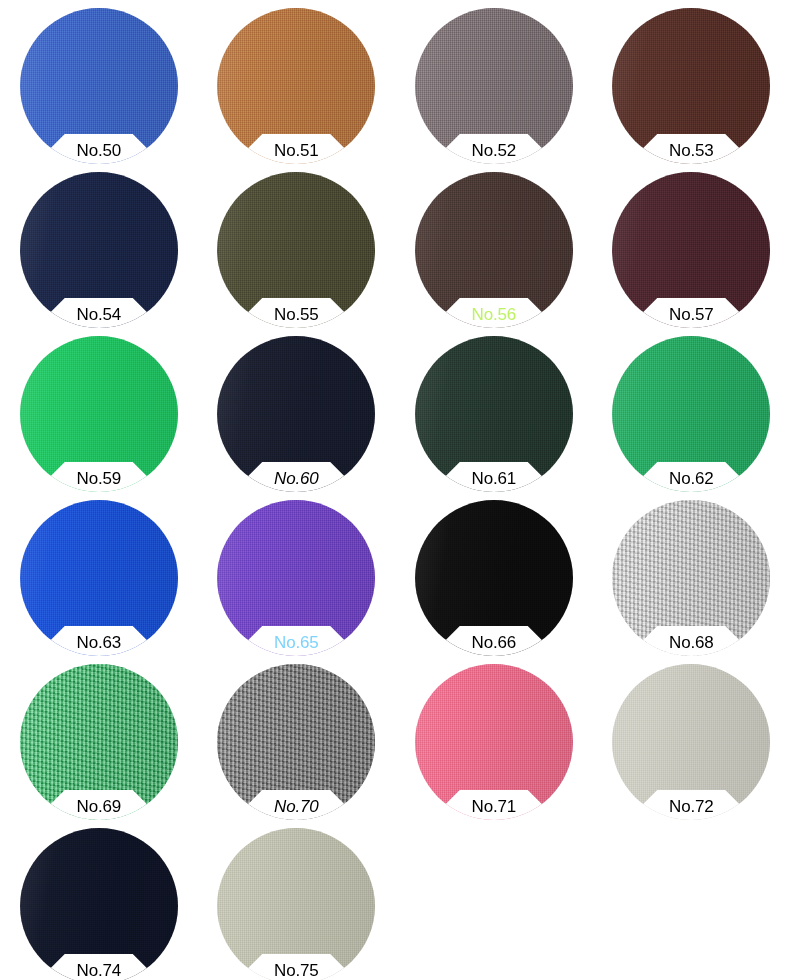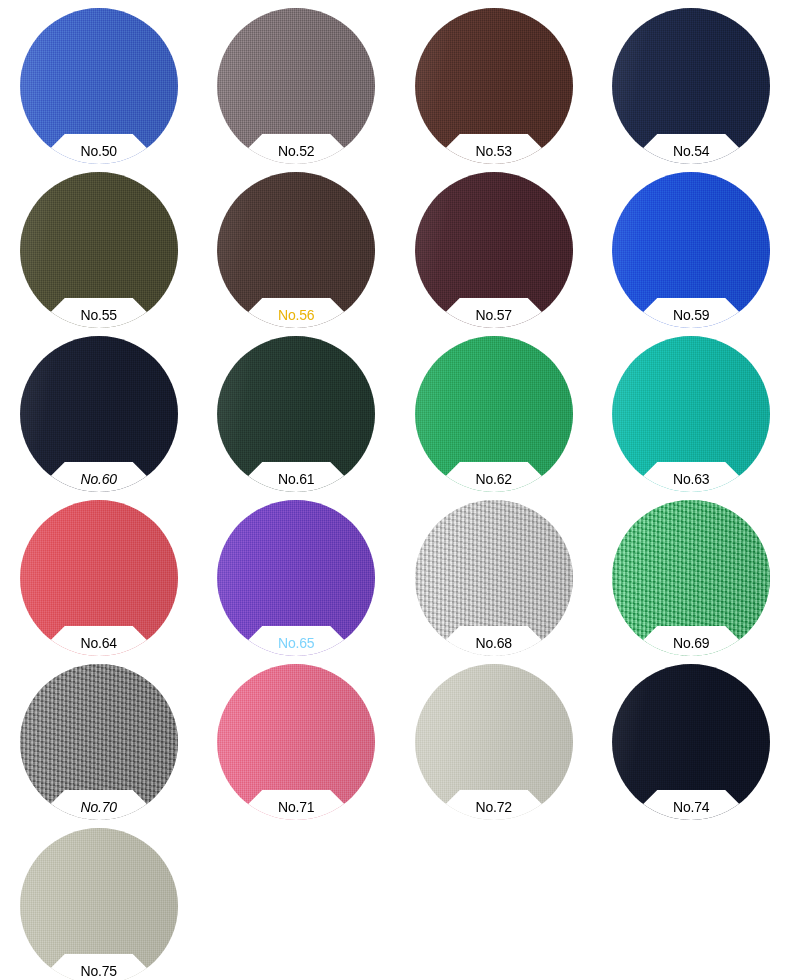--- a/index.html
+++ b/index.html
@@ -117,21 +117,21 @@
 
   
   .chip-label {
     position: absolute;
     left: 50%;
     transform: translateX(-50%);
     bottom: 2px;
     width: 110px;
     text-align: center;
     font-family: "Liberation Sans", sans-serif;
-    font-size: 14px;
+    font-size: 17px;
     line-height: 22px;
     font-weight: 400;
     color: #000000;
     letter-spacing: -0.2px;
     z-index: 4;
     white-space: nowrap;
   }
 </style>
 </head>
 <body>
@@ -139,20 +139,28 @@
 <div id="swatch-sheet" style="background: rgb(255, 255, 255);">
     <div class="swatch-cell">
       <div class="chip" style="background-color: rgb(63, 99, 200);">
         <div class="weave"></div>
         <div class="sheen"></div>
         <div class="notch"></div>
         <div class="chip-label" style="color: rgb(0, 0, 0);">No.50</div>
       </div>
     </div>
     <div class="swatch-cell">
+      <div class="chip" style="background-color: rgb(181, 120, 63);">
+        <div class="weave"></div>
+        <div class="sheen"></div>
+        <div class="notch"></div>
+        <div class="chip-label" style="color: rgb(0, 0, 0);">No.51</div>
+      </div>
+    </div>
+    <div class="swatch-cell">
       <div class="chip" style="background-color: rgb(125, 113, 116);">
         <div class="weave"></div>
         <div class="sheen"></div>
         <div class="notch"></div>
         <div class="chip-label" style="color: rgb(0, 0, 0);">No.52</div>
       </div>
     </div>
     <div class="swatch-cell">
       <div class="chip" style="background-color: rgb(83, 48, 41);">
         <div class="weave"></div>
@@ -175,88 +183,88 @@
         <div class="sheen"></div>
         <div class="notch"></div>
         <div class="chip-label" style="color: rgb(0, 0, 0);">No.55</div>
       </div>
     </div>
     <div class="swatch-cell">
       <div class="chip" style="background-color: rgb(74, 55, 51);">
         <div class="weave"></div>
         <div class="sheen"></div>
         <div class="notch"></div>
-        <div class="chip-label" style="color: #eab308;">No.56</div>
+        <div class="chip-label" style="color: #bef264;">No.56</div>
       </div>
     </div>
     <div class="swatch-cell">
       <div class="chip" style="background-color: rgb(73, 38, 46);">
         <div class="weave"></div>
         <div class="sheen"></div>
         <div class="notch"></div>
         <div class="chip-label" style="color: rgb(0, 0, 0);">No.57</div>
       </div>
     </div>
     <div class="swatch-cell">
+      <div class="chip" style="background-color: #22c55e;">
+        <div class="weave"></div>
+        <div class="sheen"></div>
+        <div class="notch"></div>
+        <div class="chip-label" style="color: rgb(0, 0, 0);">No.59</div>
+      </div>
+    </div>
+    <div class="swatch-cell">
+      <div class="chip" style="background-color: rgb(23, 28, 46);">
+        <div class="weave"></div>
+        <div class="sheen"></div>
+        <div class="notch"></div>
+        <div class="chip-label" style="color: rgb(0, 0, 0); font-style: italic;">No.60</div>
+      </div>
+    </div>
+    <div class="swatch-cell">
+      <div class="chip" style="background-color: rgb(35, 56, 47);">
+        <div class="weave"></div>
+        <div class="sheen"></div>
+        <div class="notch"></div>
+        <div class="chip-label" style="color: rgb(0, 0, 0);">No.61</div>
+      </div>
+    </div>
+    <div class="swatch-cell">
+      <div class="chip" style="background-color: rgb(42, 168, 96);">
+        <div class="weave"></div>
+        <div class="sheen"></div>
+        <div class="notch"></div>
+        <div class="chip-label" style="color: #000000;">No.62</div>
+      </div>
+    </div>
+    <div class="swatch-cell">
       <div class="chip" style="background-color: #1d4ed8;">
         <div class="weave"></div>
         <div class="sheen"></div>
         <div class="notch"></div>
-        <div class="chip-label" style="color: rgb(0, 0, 0);">No.59</div>
-      </div>
-    </div>
-    <div class="swatch-cell">
-      <div class="chip" style="background-color: rgb(23, 28, 46);">
-        <div class="weave"></div>
-        <div class="sheen"></div>
-        <div class="notch"></div>
-        <div class="chip-label" style="color: rgb(0, 0, 0); font-style: italic;">No.60</div>
-      </div>
-    </div>
-    <div class="swatch-cell">
-      <div class="chip" style="background-color: rgb(35, 56, 47);">
-        <div class="weave"></div>
-        <div class="sheen"></div>
-        <div class="notch"></div>
-        <div class="chip-label" style="color: rgb(0, 0, 0);">No.61</div>
-      </div>
-    </div>
-    <div class="swatch-cell">
-      <div class="chip" style="background-color: rgb(42, 168, 96);">
-        <div class="weave"></div>
-        <div class="sheen"></div>
-        <div class="notch"></div>
-        <div class="chip-label" style="color: #000000;">No.62</div>
-      </div>
-    </div>
-    <div class="swatch-cell">
-      <div class="chip" style="background-color: #14b8a6;">
-        <div class="weave"></div>
-        <div class="sheen"></div>
-        <div class="notch"></div>
         <div class="chip-label" style="color: rgb(0, 0, 0);">No.63</div>
       </div>
     </div>
     <div class="swatch-cell">
-      <div class="chip" style="background-color: rgb(224, 85, 97);">
-        <div class="weave"></div>
-        <div class="sheen"></div>
-        <div class="notch"></div>
-        <div class="chip-label" style="color: rgb(0, 0, 0);">No.64</div>
-      </div>
-    </div>
-    <div class="swatch-cell">
       <div class="chip" style="background-color: rgb(117, 69, 196);">
         <div class="weave"></div>
         <div class="sheen"></div>
         <div class="notch"></div>
         <div class="chip-label" style="color: #7dd3fc;">No.65</div>
       </div>
     </div>
     <div class="swatch-cell">
+      <div class="chip" style="background-color: rgb(13, 13, 13);">
+        <div class="weave"></div>
+        <div class="sheen"></div>
+        <div class="notch"></div>
+        <div class="chip-label" style="color: rgb(0, 0, 0);">No.66</div>
+      </div>
+    </div>
+    <div class="swatch-cell">
       <div class="chip heather" style="background-color: rgb(220, 220, 220);">
         <div class="weave"></div>
         <div class="sheen"></div>
         <div class="notch"></div>
         <div class="chip-label" style="color: rgb(0, 0, 0);">No.68</div>
       </div>
     </div>
     <div class="swatch-cell">
       <div class="chip heather" style="background-color: #22c55e; text-decoration: underline;">
         <div class="weave"></div>

